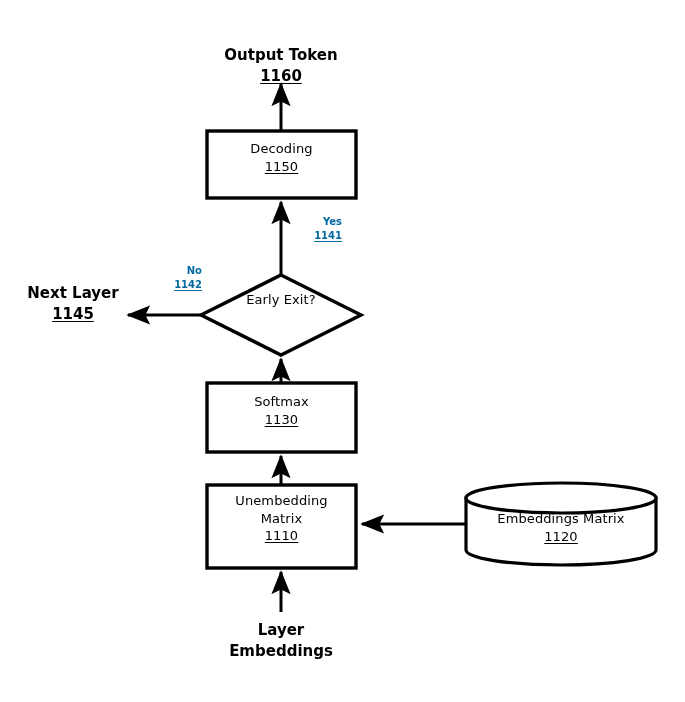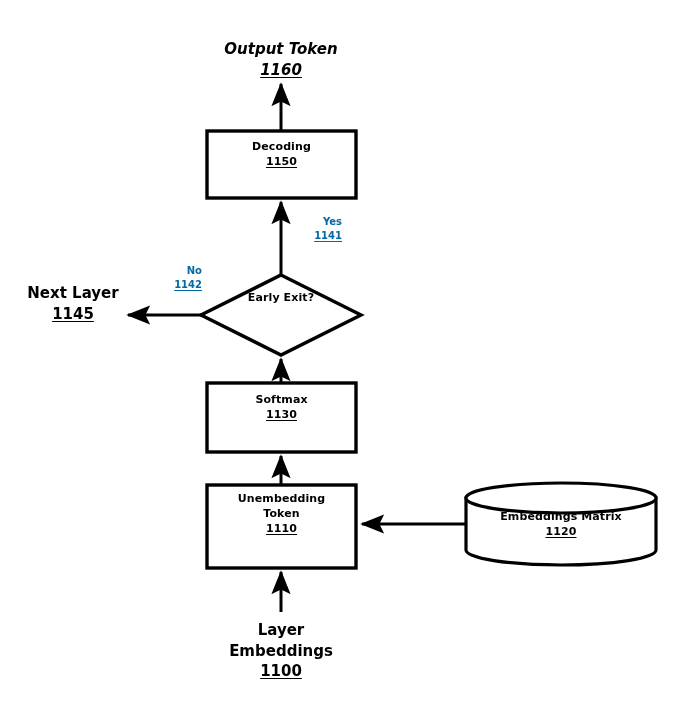--- a/index.html
+++ b/index.html
@@ -17,24 +17,24 @@
   #diagram-canvas {
     position: absolute;
     left: 0;
     top: 0;
     width: 685px;
     height: 702px;
   }
   .node-label {
     position: absolute;
     text-align: center;
-    font-weight: bold;
+    font-weight: normal;
     color: #000000;
     line-height: 1.35;
-    font-size: 11px;
+    font-size: 13px;
     letter-spacing: 0.1px;
     white-space: nowrap;
   }
   .node-label .ref {
     text-decoration: underline;
     text-underline-offset: 2px;
     display: block;
   }
   .edge-label {
     position: absolute;
@@ -96,21 +96,21 @@
 
   <line x1="201" y1="315" x2="128" y2="315" stroke="#000000" stroke-width="3" marker-end="url(#arrowhead)"></line>
 
   <line x1="281" y1="275" x2="281" y2="202" stroke="#000000" stroke-width="3" marker-end="url(#arrowhead)"></line>
 
   <rect x="207" y="131" width="149" height="67" fill="#ffffff" stroke="#000000" stroke-width="3.4"></rect>
 
   <line x1="281" y1="131" x2="281" y2="84" stroke="#000000" stroke-width="3" marker-end="url(#arrowhead)"></line>
 </svg>
 
-<div class="free-label" style="left:181px; top:39px; width:200px;font-style:italic;">
+<div class="free-label" style="left:181px; top:45px; width:200px;">
   <span>Output Token</span>
   <span class="ref">1160</span>
 </div>
 
 <div class="node-label" style="left:207px; top:140px; width:149px;">
   <span>Decoding</span>
   <span class="ref">1150</span>
 </div>
 
 <div class="edge-label" style="left:290px; top:215px; width:52px;">
@@ -132,26 +132,25 @@
   <span>Early Exit?</span>
 </div>
 
 <div class="node-label" style="left:207px; top:393px; width:149px;">
   <span>Softmax</span>
   <span class="ref">1130</span>
 </div>
 
 <div class="node-label" style="left:203px; top:492px; width:157px;">
   <span>Unembedding</span>
-  <span style="display:block;">Token</span>
+  <span style="display:block;">Matrix</span>
   <span class="ref">1110</span>
 </div>
 
 <div class="node-label" style="left:466px; top:510px; width:190px;">
   <span>Embeddings Matrix</span>
   <span class="ref">1120</span>
 </div>
 
 <div class="free-label" style="left:196px; top:620px; width:170px;">
   <span>Layer</span>
   <span style="display:block;">Embeddings</span>
-  <span class="ref">1100</span>
 </div>
 
 </body></html>

